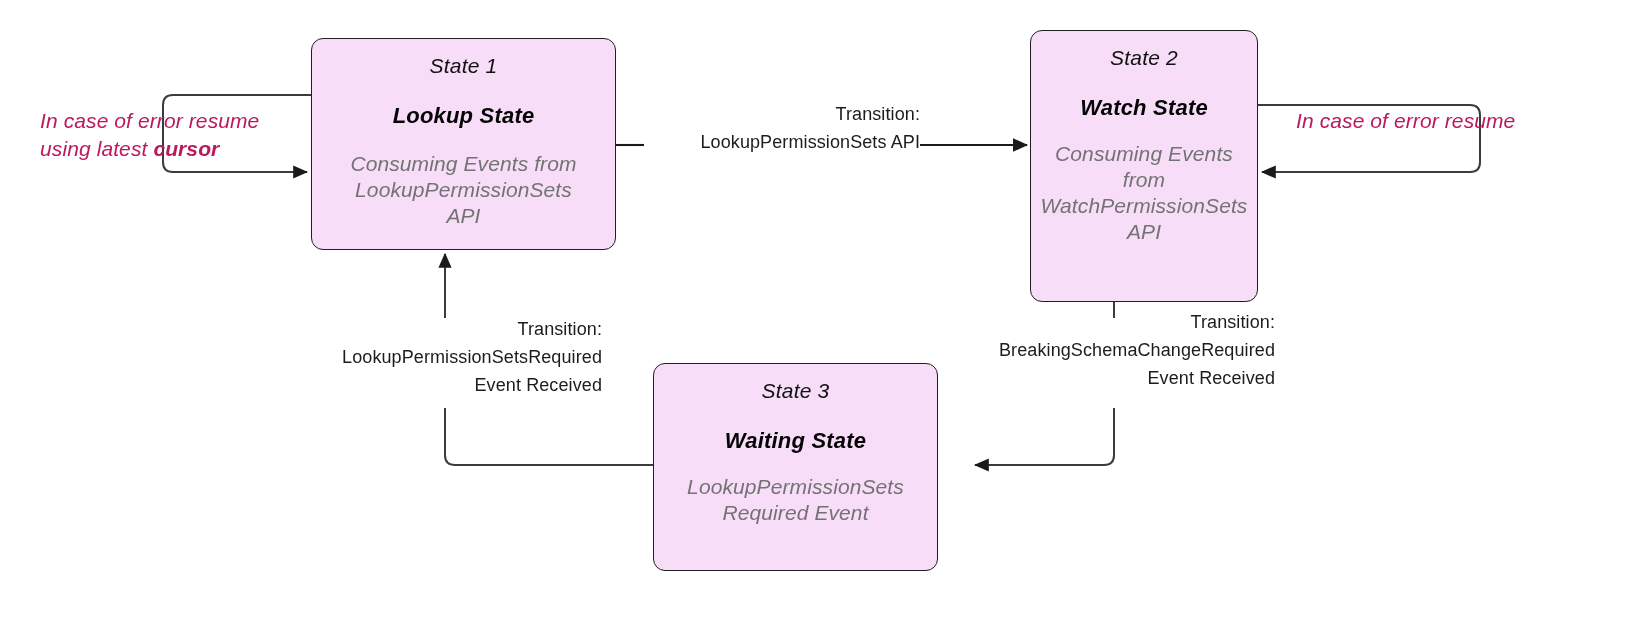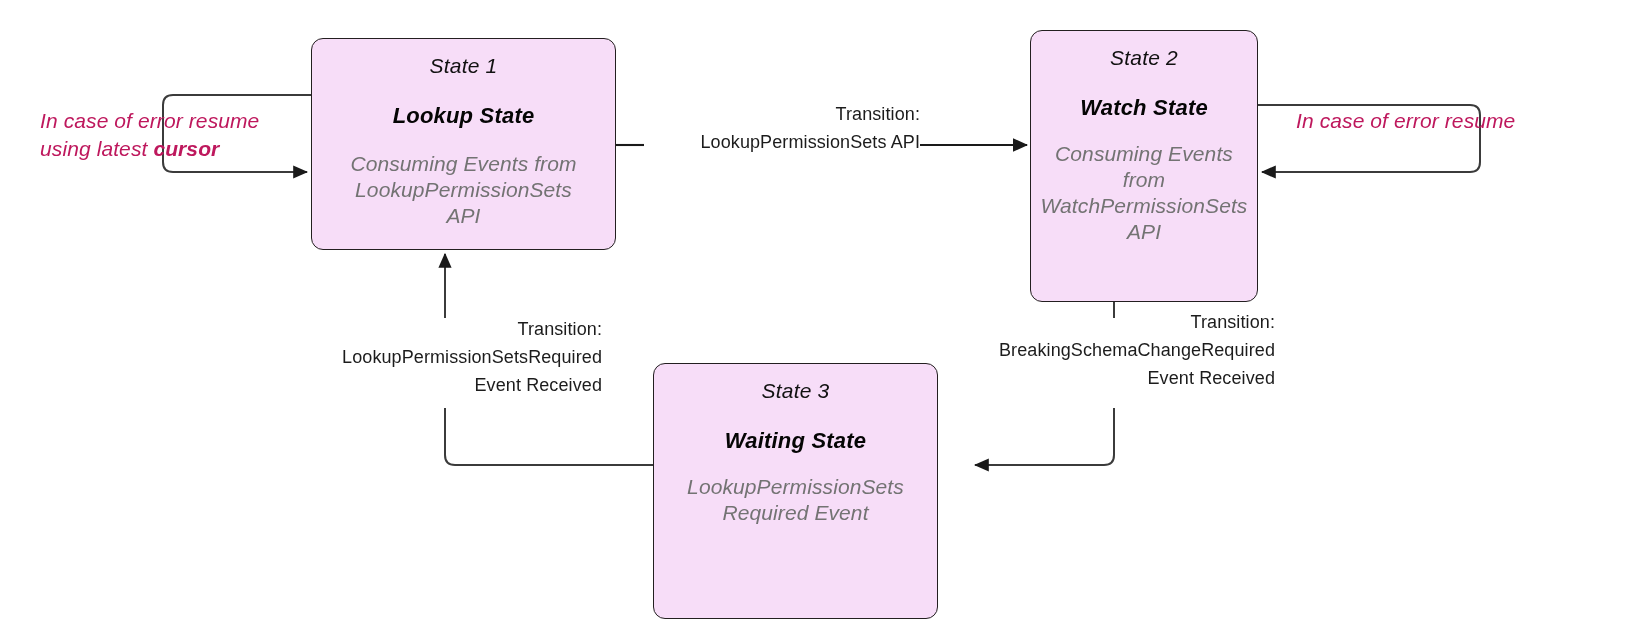--- a/index.html
+++ b/index.html
@@ -140,21 +140,21 @@
   <div class="state-box" style="left:1030px; top:30px; width:228px; height:272px;">
     <div class="state-index">State 2</div>
     <div class="state-title">Watch State</div>
     <div class="state-desc" style="margin-top:20px;">
       <span class="lbl-line" style="position:relative; left:0;">Consuming Events from</span>
       <span class="lbl-line">WatchPermissionSets</span>
       <span class="lbl-line">API</span>
     </div>
   </div>
 
-  <div class="state-box" style="left:653px; top:363px; width:285px; height:256px;">
+  <div class="state-box" style="left:653px; top:363px; width:285px; height:208px;">
     <div class="state-index">State 3</div>
     <div class="state-title">Waiting State</div>
     <div class="state-desc" style="margin-top:20px;">
       <span class="lbl-line">LookupPermissionSets</span>
       <span class="lbl-line">Required Event</span>
     </div>
   </div>
 
   <div class="edge-label" style="left:644px; top:100px; width:276px;">
     <span class="lbl-line">Transition:</span>

